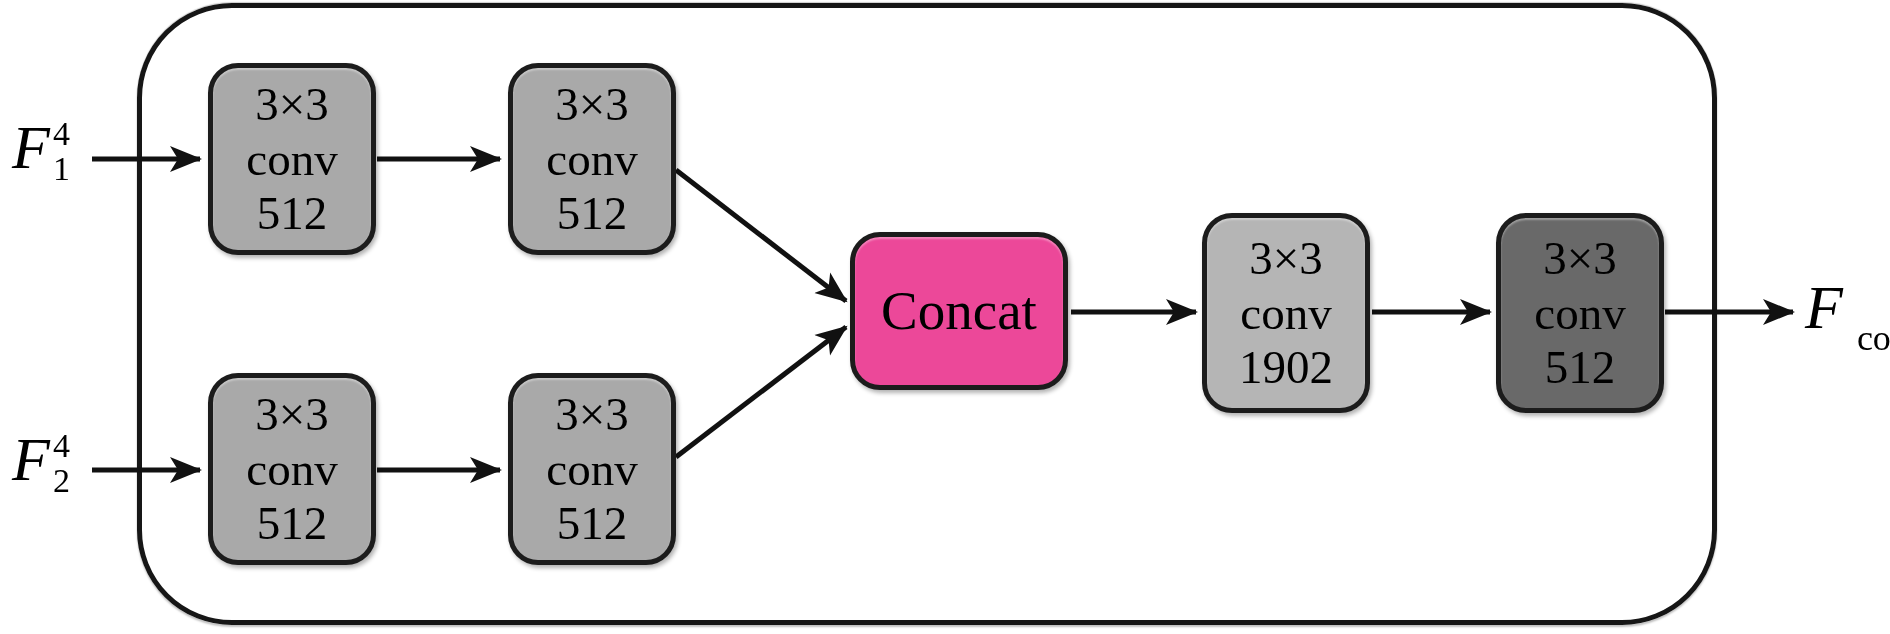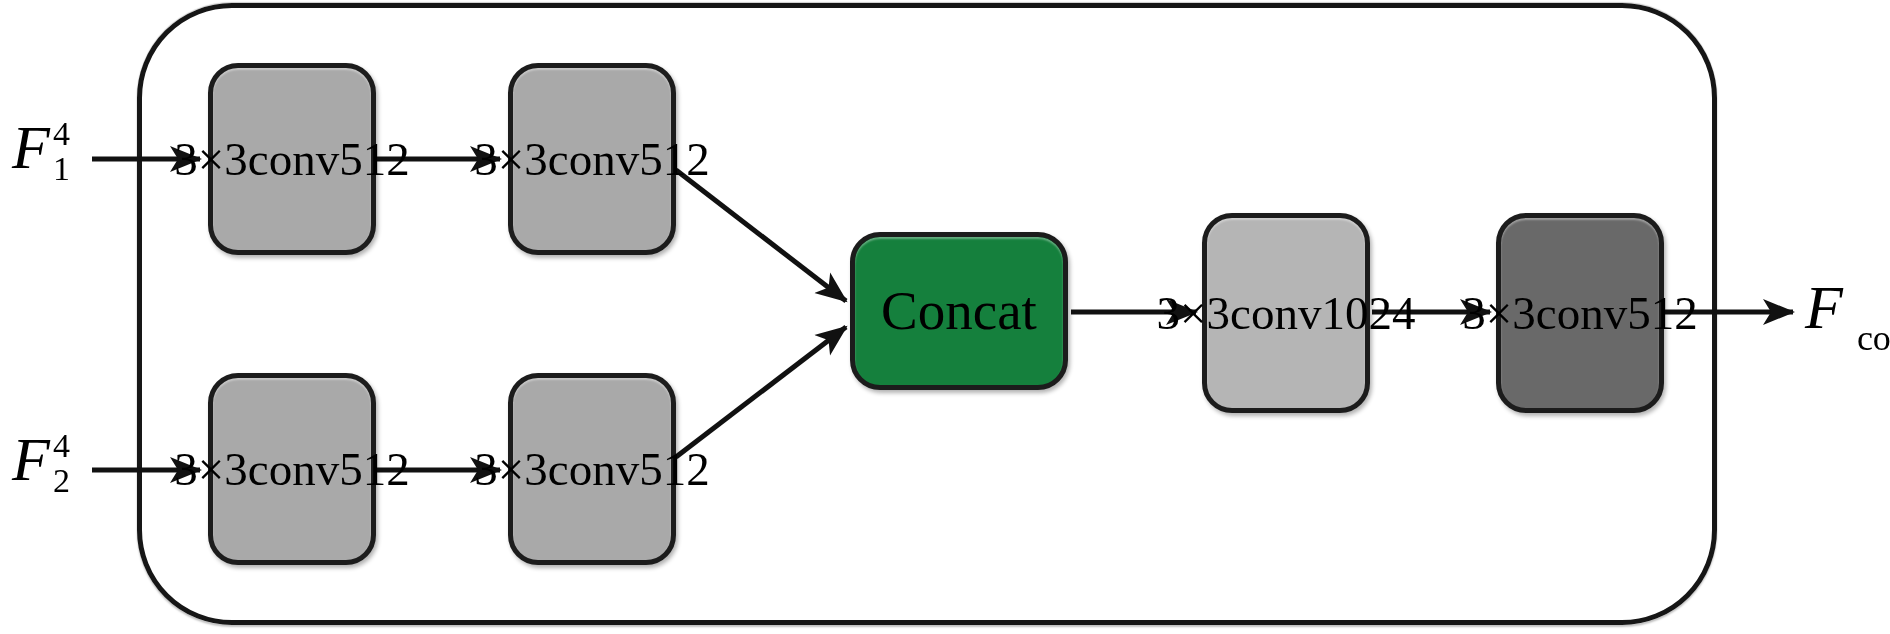--- a/index.html
+++ b/index.html
@@ -15,21 +15,21 @@
     box-sizing:border-box; border:5px solid #161616; border-radius:95px;
     background:transparent;
     box-shadow:0 2px 2px rgba(0,0,0,0.25), 0 -1px 1px rgba(0,0,0,0.2);
   }
   
   svg.arrows { position:absolute; left:0; top:0; z-index:2; }
   
   .box {
     position:absolute; z-index:3; box-sizing:border-box;
     border:5px solid #1c1c1c; border-radius:30px;
-    display:flex; flex-direction:row; justify-content:center; align-items:center;
+    display:flex; flex-direction:column; justify-content:center; align-items:center;
     text-align:center; font-size:47px; line-height:1.17;
     box-shadow:2px 3px 4px rgba(0,0,0,0.30), inset 0 2px 2px rgba(255,255,255,0.35);
   }
   .box .ln { display:block; }
   .box.concat { font-size:55px; }
   
   .io-label {
     position:absolute; z-index:3; display:flex; align-items:center;
     font-size:62px;
   }
@@ -79,28 +79,28 @@
   <span class="ln">3×3</span>
   <span class="ln">conv</span>
   <span class="ln">512</span>
 </div>
 <div class="box" style="left: 508px; top: 373px; width: 168px; height: 192px; background-color: rgb(169, 169, 169);">
   <span class="ln">3×3</span>
   <span class="ln">conv</span>
   <span class="ln">512</span>
 </div>
 
-<div class="box concat" style="left: 850px; top: 232px; width: 218px; height: 158px; background-color: #15803d;">
+<div class="box concat" style="left: 850px; top: 232px; width: 218px; height: 158px; background-color: #ec4899;">
   <span class="ln">Concat</span>
 </div>
 
 <div class="box" style="left: 1202px; top: 213px; width: 168px; height: 200px; background-color: rgb(181, 181, 181);">
   <span class="ln">3×3</span>
   <span class="ln">conv</span>
-  <span class="ln">1024</span>
+  <span class="ln">1902</span>
 </div>
 
 <div class="box" style="left: 1496px; top: 213px; width: 168px; height: 200px; background-color: rgb(105, 105, 105);">
   <span class="ln">3×3</span>
   <span class="ln">conv</span>
   <span class="ln">512</span>
 </div>
 
 <div class="io-label" style="left:12px;top:112px;">
   <span class="fvar">F</span>

